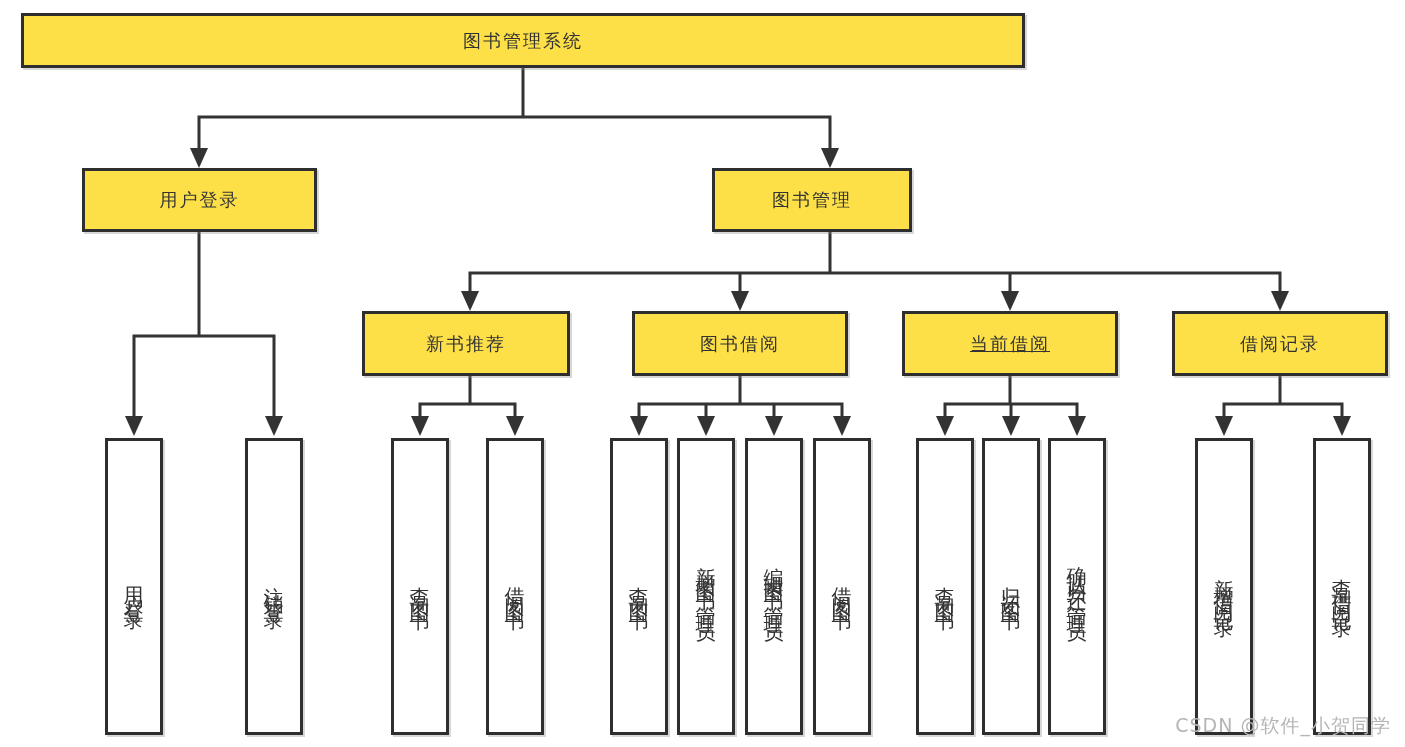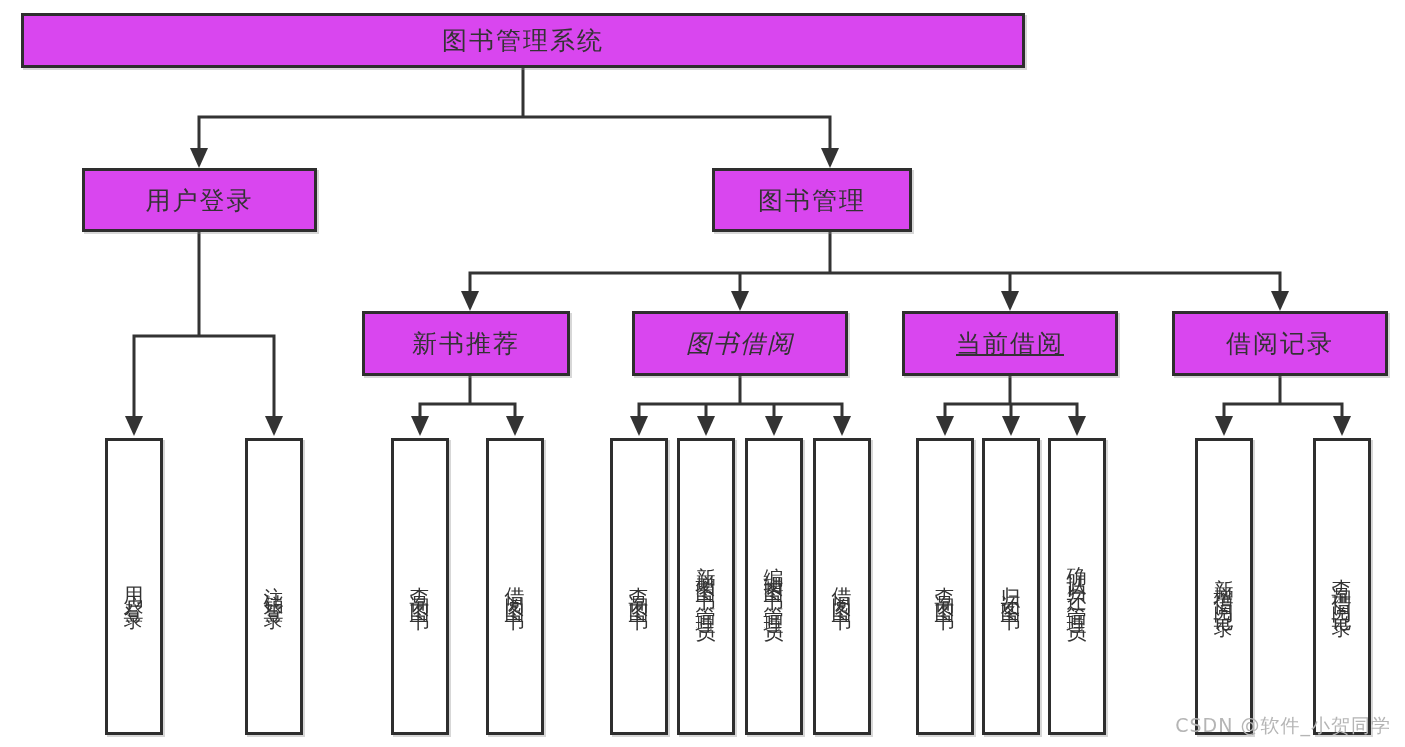--- a/index.html
+++ b/index.html
@@ -18,28 +18,28 @@
   .wires {
     position: absolute;
     left: 0;
     top: 0;
     width: 1405px;
     height: 747px;
   }
   .node {
     position: absolute;
     box-sizing: border-box;
-    background: #d946ef;
+    background: #fde047;
     border: 3px solid #2e2e2e;
     box-shadow: 2px 2px 0 rgba(140,140,140,0.35);
     display: flex;
     align-items: center;
     justify-content: center;
     color: #333333;
-    font-size: 25px;
+    font-size: 18px;
     letter-spacing: 2px;
     white-space: nowrap;
   }
   .leaf {
     position: absolute;
     box-sizing: border-box;
     background: #ffffff;
     border: 3px solid #2e2e2e;
     box-shadow: 2px 2px 0 rgba(140,140,140,0.35);
     display: flex;
@@ -128,21 +128,21 @@
       <polygon points="1333,416 1351,416 1342,436"></polygon>
     </g>
   </svg>
 
   <div class="node" style="left:21px; top:13px; width:1004px; height:55px;">图书管理系统</div>
 
   <div class="node" style="left:82px; top:168px; width:235px; height:64px;">用户登录</div>
   <div class="node" style="left:712px; top:168px; width:200px; height:64px;">图书管理</div>
 
   <div class="node" style="left:362px; top:311px; width:208px; height:65px;">新书推荐</div>
-  <div class="node" style="left:632px; top:311px; width:216px; height:65px;font-style:italic;">图书借阅</div>
+  <div class="node" style="left:632px; top:311px; width:216px; height:65px;">图书借阅</div>
   <div class="node" style="left:902px; top:311px; width:216px; height:65px;text-decoration:underline;">当前借阅</div>
   <div class="node" style="left:1172px; top:311px; width:216px; height:65px;">借阅记录</div>
 
   <div class="leaf" style="left:105px;">用户登录</div>
   <div class="leaf" style="left:245px;">注销登录</div>
 
   <div class="leaf" style="left:391px;">查询图书</div>
   <div class="leaf" style="left:486px;">借阅图书</div>
 
   <div class="leaf" style="left:610px;">查询图书</div>

